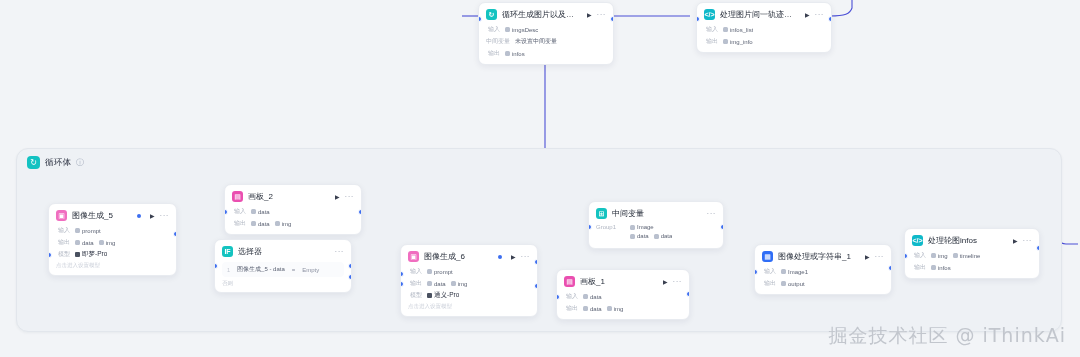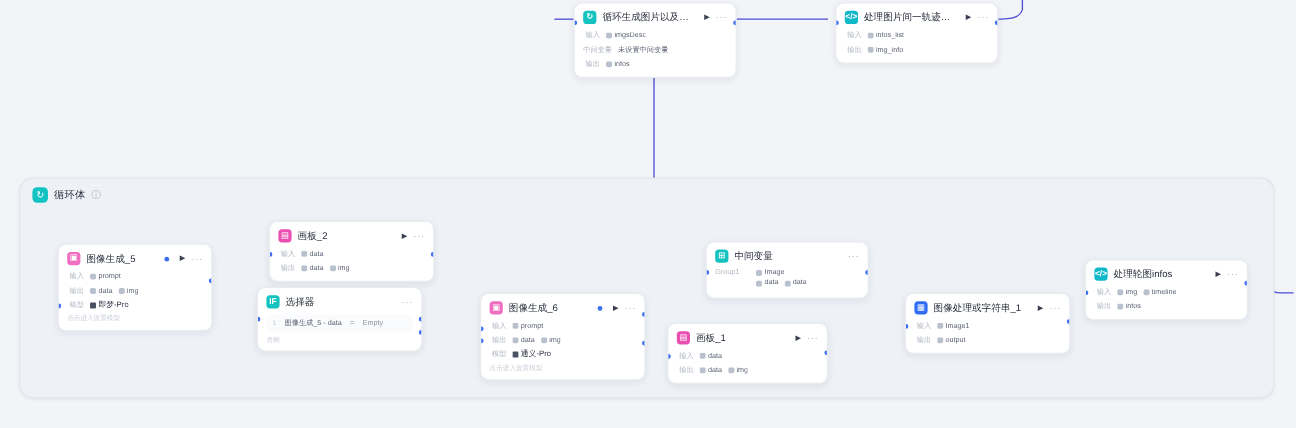--- a/index.html
+++ b/index.html
@@ -489,21 +489,21 @@
         <span class="n-chips">
           <span class="chip">
               <i class="cbox v"></i>
               <span>output</span>
             </span>
         </span>
       </div>
     </div>
   </div>
 
-  <div class="node" style="left:904px;top:216px;width:134px;">
+  <div class="node" style="left:904px;top:228px;width:134px;">
     <div class="port left" style="top:24px;"></div>
     <div class="port right" style="top:16px;"></div>
     <div class="node-head">
       <span class="n-icon cyan">&lt;/&gt;</span>
       <span class="n-title">处理轮图infos</span>
       <span class="n-actions">
         <span class="n-play">▶</span>
         <span class="n-more">···</span>
       </span>
     </div>
@@ -526,14 +526,15 @@
         <span class="n-chips">
           <span class="chip">
               <i class="cbox v"></i>
               <span>infos</span>
             </span>
         </span>
       </div>
     </div>
   </div>
 
+  <div class="watermark">掘金技术社区 @ iThinkAi</div>
 
 </div>
 
 </body></html>

